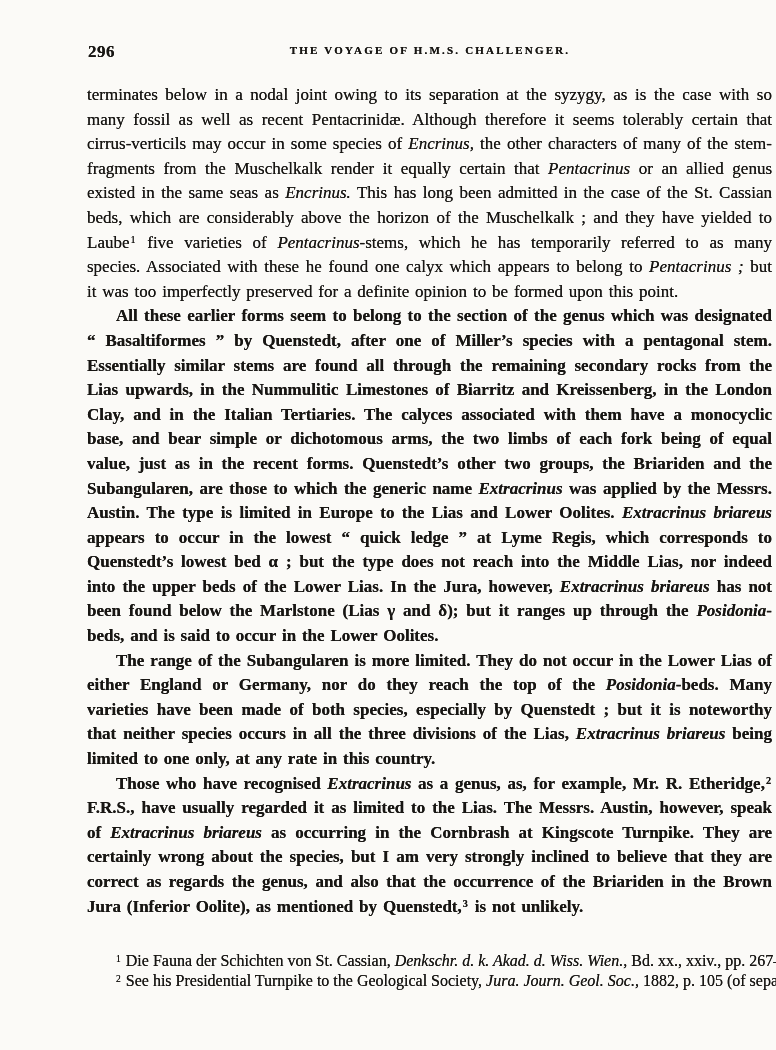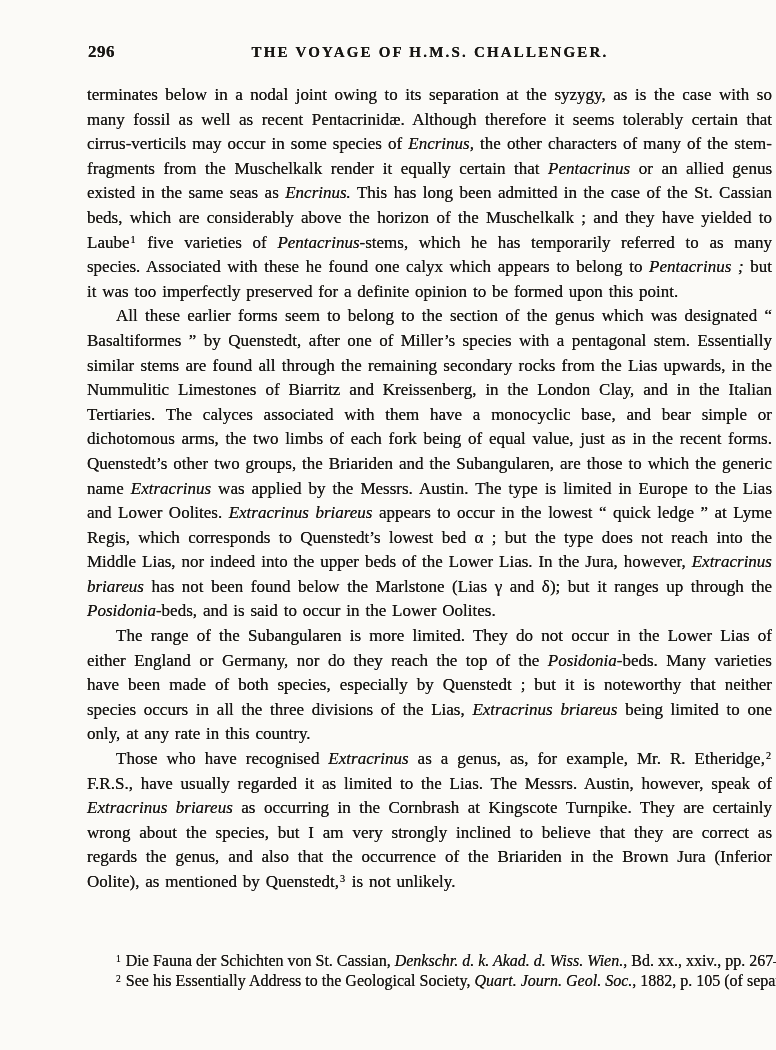--- a/index.html
+++ b/index.html
@@ -30,21 +30,21 @@
     left: 0;
     top: 0;
     font-size: 17px;
     font-weight: 700;
     letter-spacing: 0.5px;
     text-shadow: 0 0 0.4px #222;
   }
   .running {
     display: block;
     text-align: center;
-    font-size: 15px;
+    font-size: 11px;
     font-weight: 700;
     letter-spacing: 2.2px;
     padding-top: 2px;
     text-shadow: 0 0 0.4px #222;
   }
   .body-text {
     position: absolute;
     top: 83px;
     left: 47px;
     width: 685px;
@@ -53,20 +53,21 @@
     text-align: justify;
     word-spacing: 1.6px;
     text-shadow: 0 0 0.45px #2a2a2a;
   }
   .body-text p.para {
     margin: 0;
     padding: 0;
   }
   .body-text p.para.indent {
     text-indent: 29px;
+    font-weight: bold;
   }
   sup {
     font-size: 0.6em;
     line-height: 0;
     position: relative;
     top: -0.45em;
     vertical-align: baseline;
     margin: 0 1px;
   }
   .footnotes {
@@ -95,15 +96,15 @@
 
   <div class="body-text">
       <p class="para"><span>terminates below in a nodal joint owing to its separation at the syzygy, as is the case with so many fossil as well as recent Pentacrinidæ.  Although therefore it seems tolerably certain that cirrus-verticils may occur in some species of </span><i>Encrinus,</i><span> the other characters of many of the stem-fragments from the Muschelkalk render it equally certain that </span><i>Pentacrinus</i><span> or an allied genus existed in the same seas as </span><i>Encrinus.</i><span>  This has long been admitted in the case of the St. Cassian beds, which are considerably above the horizon of the Muschelkalk ; and they have yielded to Laube</span><sup>1</sup><span> five varieties of </span><i>Pentacrinus</i><span>-stems, which he has temporarily referred to as many species.  Associated with these he found one calyx which appears to belong to </span><i>Pentacrinus ;</i><span> but it was too imperfectly preserved for a definite opinion to be formed upon this point.</span></p>
       <p class="para indent"><span>All these earlier forms seem to belong to the section of the genus which was designated “ Basaltiformes ” by Quenstedt, after one of Miller’s species with a pentagonal stem. Essentially similar stems are found all through the remaining secondary rocks from the Lias upwards, in the Nummulitic Limestones of Biarritz and Kreissenberg, in the London Clay, and in the Italian Tertiaries.  The calyces associated with them have a monocyclic base, and bear simple or dichotomous arms, the two limbs of each fork being of equal value, just as in the recent forms.  Quenstedt’s other two groups, the Briariden and the Subangularen, are those to which the generic name </span><i>Extracrinus</i><span> was applied by the Messrs. Austin.  The type is limited in Europe to the Lias and Lower Oolites.  </span><i>Extracrinus briareus</i><span> appears to occur in the lowest “ quick ledge ” at Lyme Regis, which corresponds to Quenstedt’s lowest bed α ; but the type does not reach into the Middle Lias, nor indeed into the upper beds of the Lower Lias.  In the Jura, however, </span><i>Extracrinus briareus</i><span> has not been found below the Marlstone (Lias γ and δ); but it ranges up through the </span><i>Posidonia</i><span>-beds, and is said to occur in the Lower Oolites.</span></p>
       <p class="para indent"><span>The range of the Subangularen is more limited.  They do not occur in the Lower Lias of either England or Germany, nor do they reach the top of the </span><i>Posidonia</i><span>-beds. Many varieties have been made of both species, especially by Quenstedt ; but it is noteworthy that neither species occurs in all the three divisions of the Lias, </span><i>Extracrinus briareus</i><span> being limited to one only, at any rate in this country.</span></p>
       <p class="para indent"><span>Those who have recognised </span><i>Extracrinus</i><span> as a genus, as, for example, Mr. R. Etheridge,</span><sup>2</sup><span> F.R.S., have usually regarded it as limited to the Lias.  The Messrs. Austin, however, speak of </span><i>Extracrinus briareus</i><span> as occurring in the Cornbrash at Kingscote Turnpike.  They are certainly wrong about the species, but I am very strongly inclined to believe that they are correct as regards the genus, and also that the occurrence of the Briariden in the Brown Jura (Inferior Oolite), as mentioned by Quenstedt,</span><sup>3</sup><span> is not unlikely.</span></p>
     </div>
 
   <div class="footnotes">
       <div class="footnote"><sup>1</sup><span> Die Fauna der Schichten von St. Cassian, </span><i>Denkschr. d. k. Akad. d. Wiss. Wien.,</i><span> Bd. xx., xxiv., pp. 267–278.</span></div>
-      <div class="footnote"><sup>2</sup><span> See his Essentially Address to the Geological Society, </span><i>Quart. Journ. Geol. Soc.,</i><span> 1882, p. 105 (of separate copy).</span></div>
+      <div class="footnote"><sup>2</sup><span> See his Presidential Turnpike to the Geological Society, </span><i>Jura. Journ. Geol. Soc.,</i><span> 1882, p. 105 (of separate copy).</span></div>
     </div>
 </div>
 
 </body></html>

